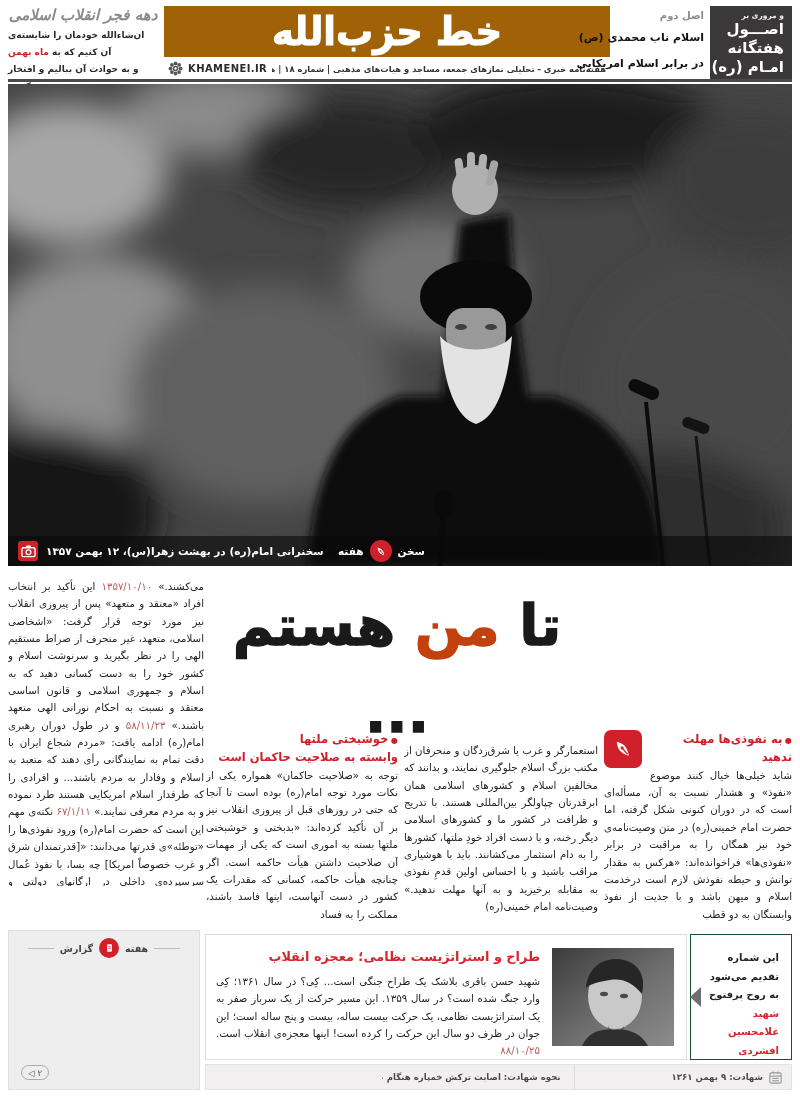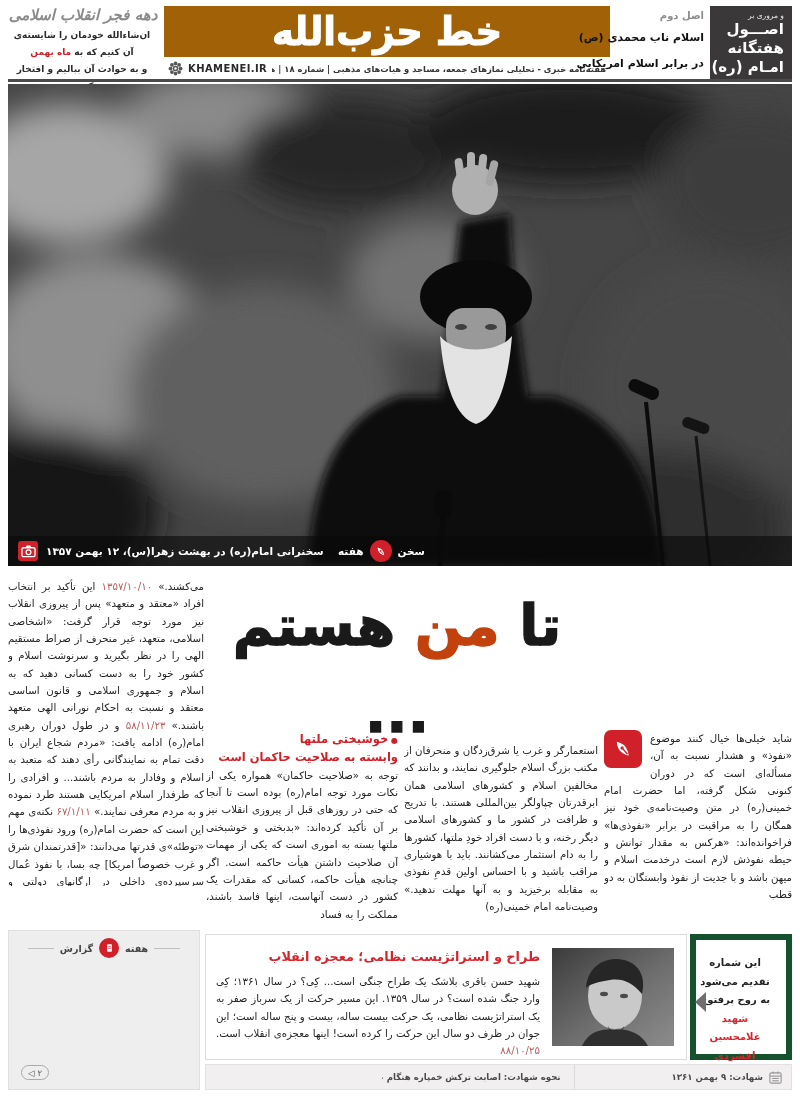--- a/index.html
+++ b/index.html
@@ -3,35 +3,35 @@
 <meta charset="utf-8">
 <style>
   html,body{margin:0;padding:0;background:#fff;}
   .page{position:relative;width:800px;height:1097px;background:#fff;overflow:hidden;
         font-family:"DejaVu Sans",sans-serif;direction:rtl;color:#222;}
   .abs{position:absolute;}
 
   
   .fajr-box{left:8px;top:4px;width:150px;height:72px;text-align:center;}
   .fajr-callig{font-size:15px;font-weight:bold;font-style:italic;color:#8a8a8a;line-height:1.2;margin-top:2px;}
-  .fajr-quote{font-size:9px;font-weight:bold;color:#2b2b2b;text-align:center;line-height:1.9;margin-top:3px;padding-right:2px;}
+  .fajr-quote{font-size:9px;font-weight:bold;color:#2b2b2b;text-align:left;line-height:1.9;margin-top:3px;padding-right:2px;}
   .fajr-red{color:#cf2028;}
   .fajr-sig{display:block;margin:0 auto 0 6px;}
 
   .banner{left:164px;top:6px;width:446px;height:51px;background:#a16207;display:flex;align-items:center;justify-content:center;}
   .banner-logo{color:#fff;font-size:37px;font-weight:bold;letter-spacing:-1px;transform:scaleY(1.08);-webkit-text-stroke:1px #fff;}
   .strip{left:164px;top:58px;width:446px;height:21px;background:#fff;display:flex;direction:ltr;align-items:center;gap:5px;padding:0 4px;box-sizing:border-box;}
   .brand{font-size:10px;font-weight:bold;color:#2a2a2a;letter-spacing:.4px;font-family:"DejaVu Sans",sans-serif;}
   .tagline{flex:1;direction:rtl;font-size:8.4px;font-weight:bold;color:#333;text-align:center;white-space:nowrap;overflow:hidden;}
 
   .hdr-right-text{right:96px;top:10px;width:150px;text-align:right;white-space:nowrap;}
   .hdr-kicker{font-size:10px;font-weight:bold;color:#8d8d8d;margin-bottom:5px;}
   .hdr-line{font-size:11px;font-weight:bold;color:#111;line-height:1.65;letter-spacing:-.3px;margin-top:8px;}
   .hdr-dark{right:8px;top:6px;width:82px;height:73px;background:#3b383a;color:#fff;box-sizing:border-box;padding:5px 8px 0 0;text-align:right;}
-  .hdr-dark .d1{font-size:7.5px;font-weight:normal;color:#f0eaea;}
+  .hdr-dark .d1{font-size:7.5px;font-weight:bold;color:#f0eaea;}
   .hdr-dark .d2{font-size:15px;font-weight:bold;line-height:1.25;}
   .top-rule{left:8px;top:79px;width:784px;height:3px;background:#4b4b4b;}
 
   
   .hero{left:8px;top:84px;width:784px;height:482px;overflow:hidden;background:#6d28d9;}
   .caption-bar{position:absolute;left:0;right:0;bottom:0;height:30px;background:rgba(10,10,10,.62);
                display:flex;align-items:center;direction:ltr;padding:0 10px;box-sizing:border-box;}
   .cam-badge{width:20px;height:20px;background:#d0202a;border-radius:3px;display:flex;align-items:center;justify-content:center;margin-right:8px;flex:0 0 auto;}
   .photo-caption{direction:rtl;color:#fff;font-size:10.5px;font-weight:bold;white-space:nowrap;}
   .section-label{position:absolute;left:330px;top:0;height:30px;display:flex;align-items:center;gap:6px;direction:rtl;}
@@ -63,21 +63,21 @@
   .report-circle{width:20px;height:20px;border-radius:50%;background:#d0202a;display:flex;align-items:center;justify-content:center;}
   .report-intro{font-size:9.8px;font-weight:bold;color:#3a3a3a;line-height:1.55;margin:7px 14px 0;}
   .report-title{color:#d6252c;font-size:24px;font-weight:bold;line-height:1.3;margin-top:6px;-webkit-text-stroke:.7px currentColor;}
   .report-box .page-pill{position:absolute;left:12px;bottom:9px;}
 
   .martyr-box{left:205px;top:934px;width:482px;height:126px;background:#fff;border:1px solid #ddd;box-sizing:border-box;}
   .martyr-title{position:absolute;right:146px;left:10px;top:14px;color:#d6252c;font-size:12.8px;font-weight:bold;text-align:right;}
   .martyr-body{position:absolute;right:146px;left:10px;top:38px;font-size:10.2px;line-height:1.7;text-align:justify;color:#222;}
   .martyr-photo{position:absolute;right:12px;top:13px;width:122px;height:98px;overflow:hidden;}
 
-  .dedication{left:690px;top:934px;width:102px;height:126px;background:#fff;border:6px solid #14532d;box-sizing:border-box;text-align:center;padding:14px 12px 0 0;}
+  .dedication{left:690px;top:934px;width:102px;height:126px;background:#fff;border:1px solid #14532d;box-sizing:border-box;text-align:right;padding:14px 12px 0 0;}
   .ded-line{font-size:10px;font-weight:bold;color:#222;line-height:1.85;}
   .ded-red{color:#d6252c;}
   .ded-tail{position:absolute;left:-1px;top:52px;width:0;height:0;border-top:10px solid transparent;border-bottom:10px solid transparent;border-right:11px solid #6f6f6f;}
 
   .footer-bar{left:205px;top:1064px;width:587px;height:26px;background:#f1efef;border:1px solid #e3e1e1;box-sizing:border-box;display:flex;}
   .f-cell{display:flex;align-items:center;gap:5px;padding:0 8px;box-sizing:border-box;overflow:hidden;}
   .f-cell + .f-cell{border-left:none;border-right:1px solid #dcdada;}
   .f-text{font-size:8.6px;font-weight:bold;color:#4a4a4a;white-space:nowrap;letter-spacing:-.2px;}
   .c1{width:37%;} .c2{width:33%;} .c3{width:30%;}
 </style>
@@ -213,20 +213,21 @@
   <div class="abs col col-infil">
     <span class="pen-badge">
       <svg width="22" height="22" viewBox="0 0 16 16">
           <g transform="rotate(-40 8 8)">
             <path d="M8,1 C11,5 11.5,9 8,14.5 C4.5,9 5,5 8,1 Z" fill="#fff"></path>
             <circle cx="8" cy="7" r="1.2" fill="#d0202a"></circle>
             <line x1="8" y1="8" x2="8" y2="13" stroke="#d0202a" stroke-width=".9"></line>
           </g>
         </svg>
     </span>
+    <div class="red-subhead"><span class="bullet">به نفوذی‌ها مهلت ندهید</span></div>
     <span>شاید خیلی‌ها خیال کنند موضوع «نفوذ» و هشدار نسبت به آن، مسأله‌ای است که در دوران کنونی شکل گرفته، اما حضرت امام خمینی(ره) در متن وصیت‌نامه‌ی خود نیز همگان را به مراقبت در برابر «نفوذی‌ها» فراخوانده‌اند: «هرکس به مقدار توانش و حیطه نفوذش لازم است درخدمت اسلام و میهن باشد و با جدیت از نفوذ وابستگان به دو قطب</span>
   </div>
 
   <div class="abs col col-testament">
     <span>استعمارگر و غرب یا شرق‌زدگان و منحرفان از مکتب بزرگ اسلام جلوگیری نمایند، و بدانند که مخالفین اسلام و کشورهای اسلامی همان ابرقدرتان چپاولگر بین‌المللی هستند. با تدریج و ظرافت در کشور ما و کشورهای اسلامی دیگر رخنه، و با دست افراد خودِ ملتها، کشورها را به دام استثمار می‌کشانند. باید با هوشیاری مراقب باشید و با احساس اولین قدمِ نفوذی به مقابله برخیزید و به آنها مهلت ندهید.» وصیت‌نامه امام خمینی(ره)</span>
   </div>
 
   <div class="abs col col-rulers">
     <div class="red-subhead"><span class="bullet">خوشبختی ملتها</span><br><span>وابسته به صلاحیت حاکمان است</span></div>
     <span>توجه به «صلاحیت حاکمان» همواره یکی از نکات مورد توجه امام(ره) بوده است تا آنجا که حتی در روزهای قبل از پیروزی انقلاب نیز بر آن تأکید کرده‌اند: «بدبختی و خوشبختی ملتها بسته به اموری است که یکی از مهمات آن صلاحیت داشتن هیأت حاکمه است. اگر چنانچه هیأت حاکمه، کسانی که مقدرات یک کشور در دست آنهاست، اینها فاسد باشند، مملکت را به فساد</span>

